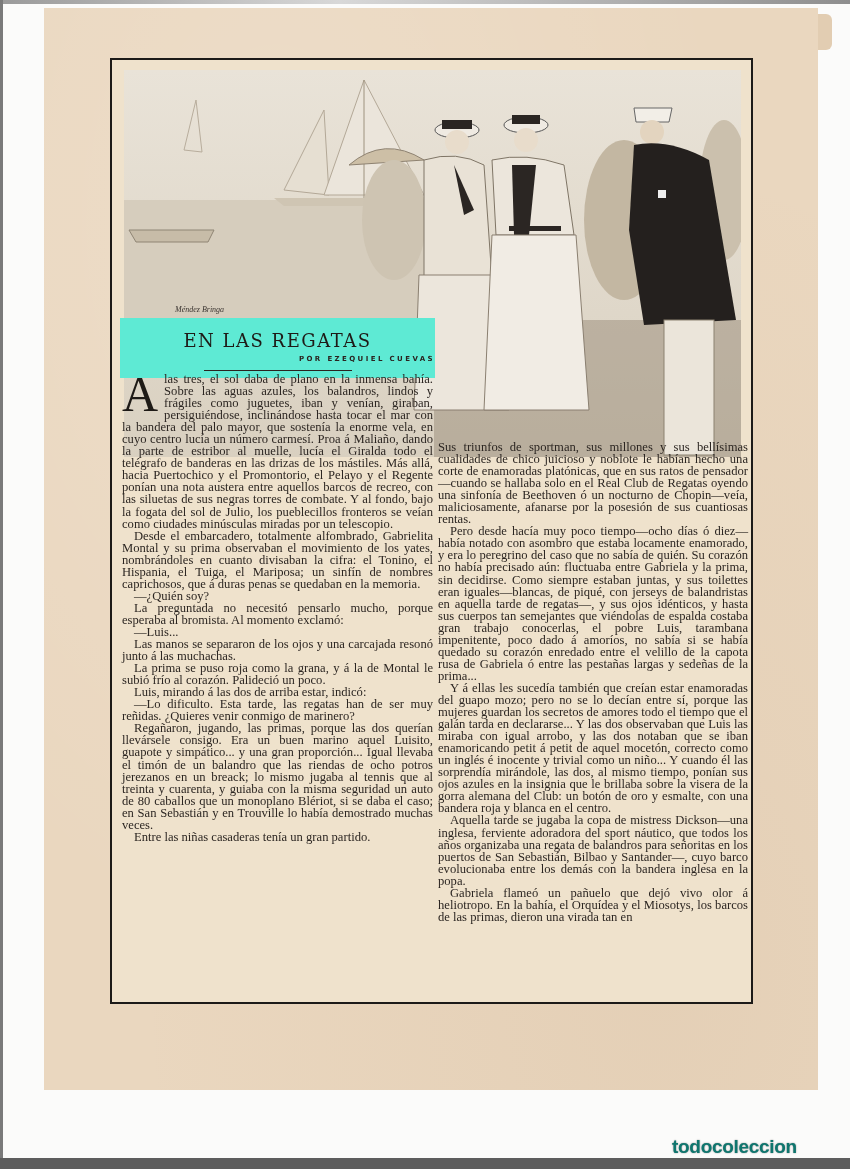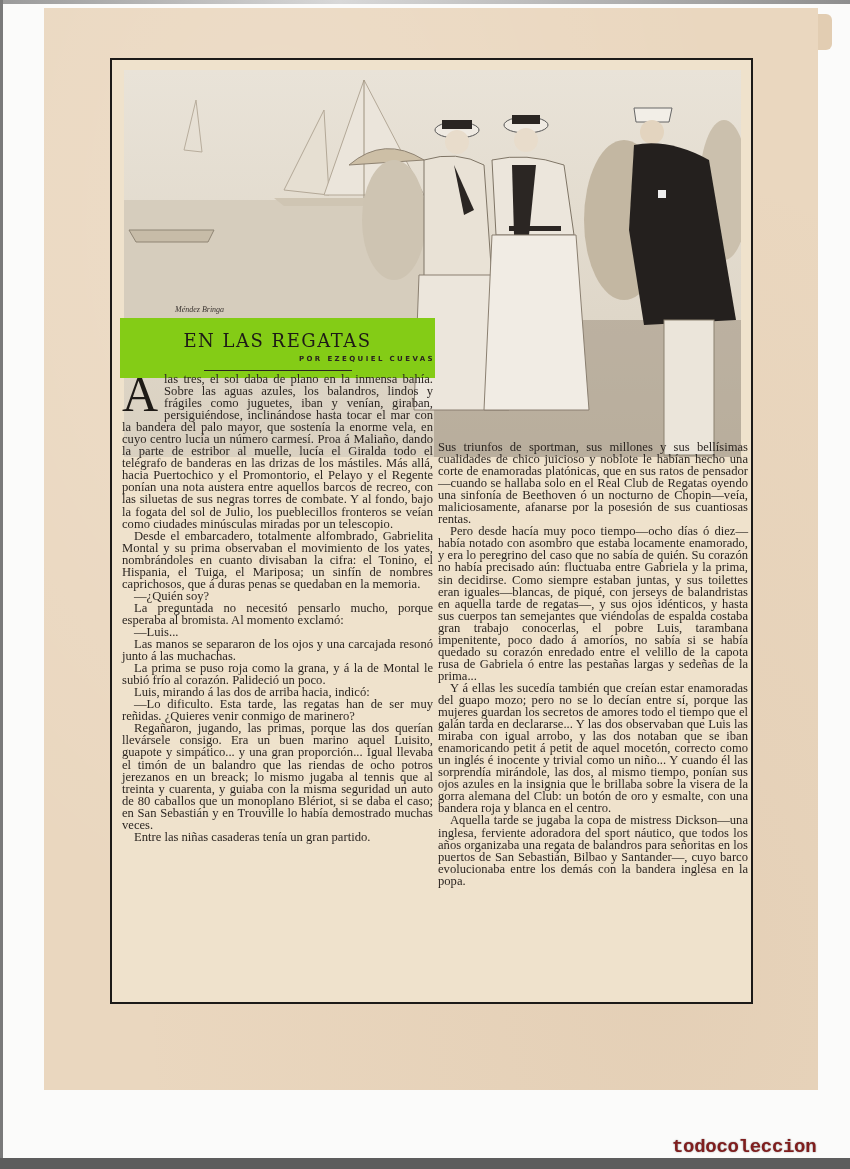--- a/index.html
+++ b/index.html
@@ -22,21 +22,21 @@
     position:absolute; left:110px; top:58px; width:643px; height:946px;
     border:2px solid #1c1a18; box-sizing:border-box;
     background:#efe2cc;
   }
   .illus {
     position:absolute; left:124px; top:70px; width:617px; height:387px;
     background:#ddd3c3; overflow:hidden;
   }
   .title-block {
     position:absolute; left:120px; top:318px; width:315px; height:60px;
-    background:#84cc16;
+    background:#5eead4;
   }
   .title {
     position:absolute; left:0; top:12px; width:315px; text-align:center;
     font-family:"DejaVu Serif", serif; font-size:18px; letter-spacing:1.5px; color:#1e1a16; font-weight:normal;
   }
   .byline {
     position:absolute; left:0; top:37px; width:315px; text-align:right;
     font-family:"DejaVu Sans", sans-serif; font-size:7px; font-weight:bold; letter-spacing:2.4px; color:#2a2420;
   }
   .byline-rule { position:absolute; left:84px; top:52px; width:148px; height:1px; background:#2a2420; }
@@ -46,22 +46,22 @@
   }
   .col-left { left:122px; top:373px; width:311px; }
   .col-right { left:438px; top:441px; width:310px; }
   .col p { margin:0; text-indent:12px; hyphens:manual; }
   .col p.noindent { text-indent:0; }
   .dropcap {
     float:left; font-family:"Liberation Serif", serif; font-size:50px; line-height:38px;
     margin:2px 6px 0 0; color:#1e1a16; height:36px;
   }
   .watermark {
-    position:absolute; left:672px; top:1136px; font-family:Liberation Mono, monospace; font-weight:bold;
-    font-size:19px; color:#7f1d1d; letter-spacing:-0.3px;
+    position:absolute; left:672px; top:1136px; font-family:Liberation Sans, sans-serif; font-weight:bold;
+    font-size:19px; color:#0f766e; letter-spacing:-0.3px;
     text-shadow: 0 0 1px #aaa, 0 0 2px #bbb;
   }
   .signature { position:absolute; left:131px; top:305px; font-family:"Liberation Serif", serif; font-style:italic; font-size:8px; color:#3a3430;margin-left:44px; }
 </style>
 </head>
 <body>
 
 <div class="scan-edge-top"></div>
 <div class="scan-edge-left"></div>
 
@@ -129,27 +129,28 @@
 </div>
 
 <div class="col col-left">
   <p class="noindent"><span class="dropcap">A</span><span>las tres, el sol daba de plano en la inmensa bahía. Sobre las aguas azules, los balandros, lindos y frágiles como juguetes, iban y venían, giraban, persiguiéndose, inclinándose hasta tocar el mar con la bandera del palo mayor, que sostenía la enorme vela, en cuyo centro lucía un número carmesí. Proa á Maliaño, dando la parte de estribor al muelle, lucía el Giralda todo el telégrafo de banderas en las drizas de los mástiles. Más allá, hacia Puertochico y el Promontorio, el Pelayo y el Regente ponían una nota austera entre aquellos barcos de recreo, con las siluetas de sus negras torres de combate. Y al fondo, bajo la fogata del sol de Julio, los pueblecillos fronteros se veían como ciudades minúsculas miradas por un telescopio.</span></p>
   <p>Desde el embarcadero, totalmente alfombrado, Gabrielita Montal y su prima observaban el movimiento de los yates, nombrándoles en cuanto divisaban la cifra: el Tonino, el Hispania, el Tuiga, el Mariposa; un sinfín de nombres caprichosos, que á duras penas se quedaban en la memoria.</p>
   <p>—¿Quién soy?</p>
   <p>La preguntada no necesitó pensarlo mucho, porque esperaba al bromista. Al momento exclamó:</p>
   <p>—Luis...</p>
   <p>Las manos se separaron de los ojos y una carcajada resonó junto á las muchachas.</p>
   <p>La prima se puso roja como la grana, y á la de Montal le subió frío al corazón. Palideció un poco.</p>
-  <p>Luis, mirando á las dos de arriba hacia, indicó:</p>
+  <p>Luis, mirando á las dos de arriba estar, indicó:</p>
   <p>—Lo dificulto. Esta tarde, las regatas han de ser muy reñidas. ¿Quieres venir conmigo de marinero?</p>
   <p>Regañaron, jugando, las primas, porque las dos querían llevársele consigo. Era un buen marino aquel Luisito, guapote y simpático... y una gran proporción... Igual llevaba el timón de un balandro que las riendas de ocho potros jerezanos en un breack; lo mismo jugaba al tennis que al treinta y cuarenta, y guiaba con la misma seguridad un auto de 80 caballos que un monoplano Blériot, si se daba el caso; en San Sebastián y en Trouville lo había demostrado muchas veces.</p>
   <p>Entre las niñas casaderas tenía un gran partido.</p>
 </div>
 
 <div class="col col-right">
   <p class="noindent">Sus triunfos de sportman, sus millones y sus bellísimas cualidades de chico juicioso y noblote le habían hecho una corte de enamoradas platónicas, que en sus ratos de pensador—cuando se hallaba solo en el Real Club de Regatas oyendo una sinfonía de Beethoven ó un nocturno de Chopin—veía, maliciosamente, afanarse por la posesión de sus cuantiosas rentas.</p>
   <p>Pero desde hacía muy poco tiempo—ocho días ó diez—había notado con asombro que estaba locamente enamorado, y era lo peregrino del caso que no sabía de quién. Su corazón no había precisado aún: fluctuaba entre Gabriela y la prima, sin decidirse. Como siempre estaban juntas, y sus toilettes eran iguales—blancas, de piqué, con jerseys de balandristas en aquella tarde de regatas—, y sus ojos idénticos, y hasta sus cuerpos tan semejantes que viéndolas de espalda costaba gran trabajo conocerlas, el pobre Luis, tarambana impenitente, poco dado á amoríos, no sabía si se había quedado su corazón enredado entre el velillo de la capota rusa de Gabriela ó entre las pestañas largas y sedeñas de la prima...</p>
   <p>Y á ellas les sucedía también que creían estar enamoradas del guapo mozo; pero no se lo decían entre sí, porque las mujeres guardan los secretos de amores todo el tiempo que el galán tarda en declararse... Y las dos observaban que Luis las miraba con igual arrobo, y las dos notaban que se iban enamoricando petit á petit de aquel mocetón, correcto como un inglés é inocente y trivial como un niño... Y cuando él las sorprendía mirándole, las dos, al mismo tiempo, ponían sus ojos azules en la insignia que le brillaba sobre la visera de la gorra alemana del Club: un botón de oro y esmalte, con una bandera roja y blanca en el centro.</p>
   <p>Aquella tarde se jugaba la copa de mistress Dickson—una inglesa, ferviente adoradora del sport náutico, que todos los años organizaba una regata de balandros para señoritas en los puertos de San Sebastián, Bilbao y Santander—, cuyo barco evolucionaba entre los demás con la bandera inglesa en la popa.</p>
+  <p>Gabriela flameó un pañuelo que dejó vivo olor á heliotropo. En la bahía, el Orquídea y el Miosotys, los barcos de las primas, dieron una virada tan en</p>
 </div>
 
 <div class="watermark">todocoleccion</div>
 <div class="scan-edge-bottom"></div>
 
 </body></html>

